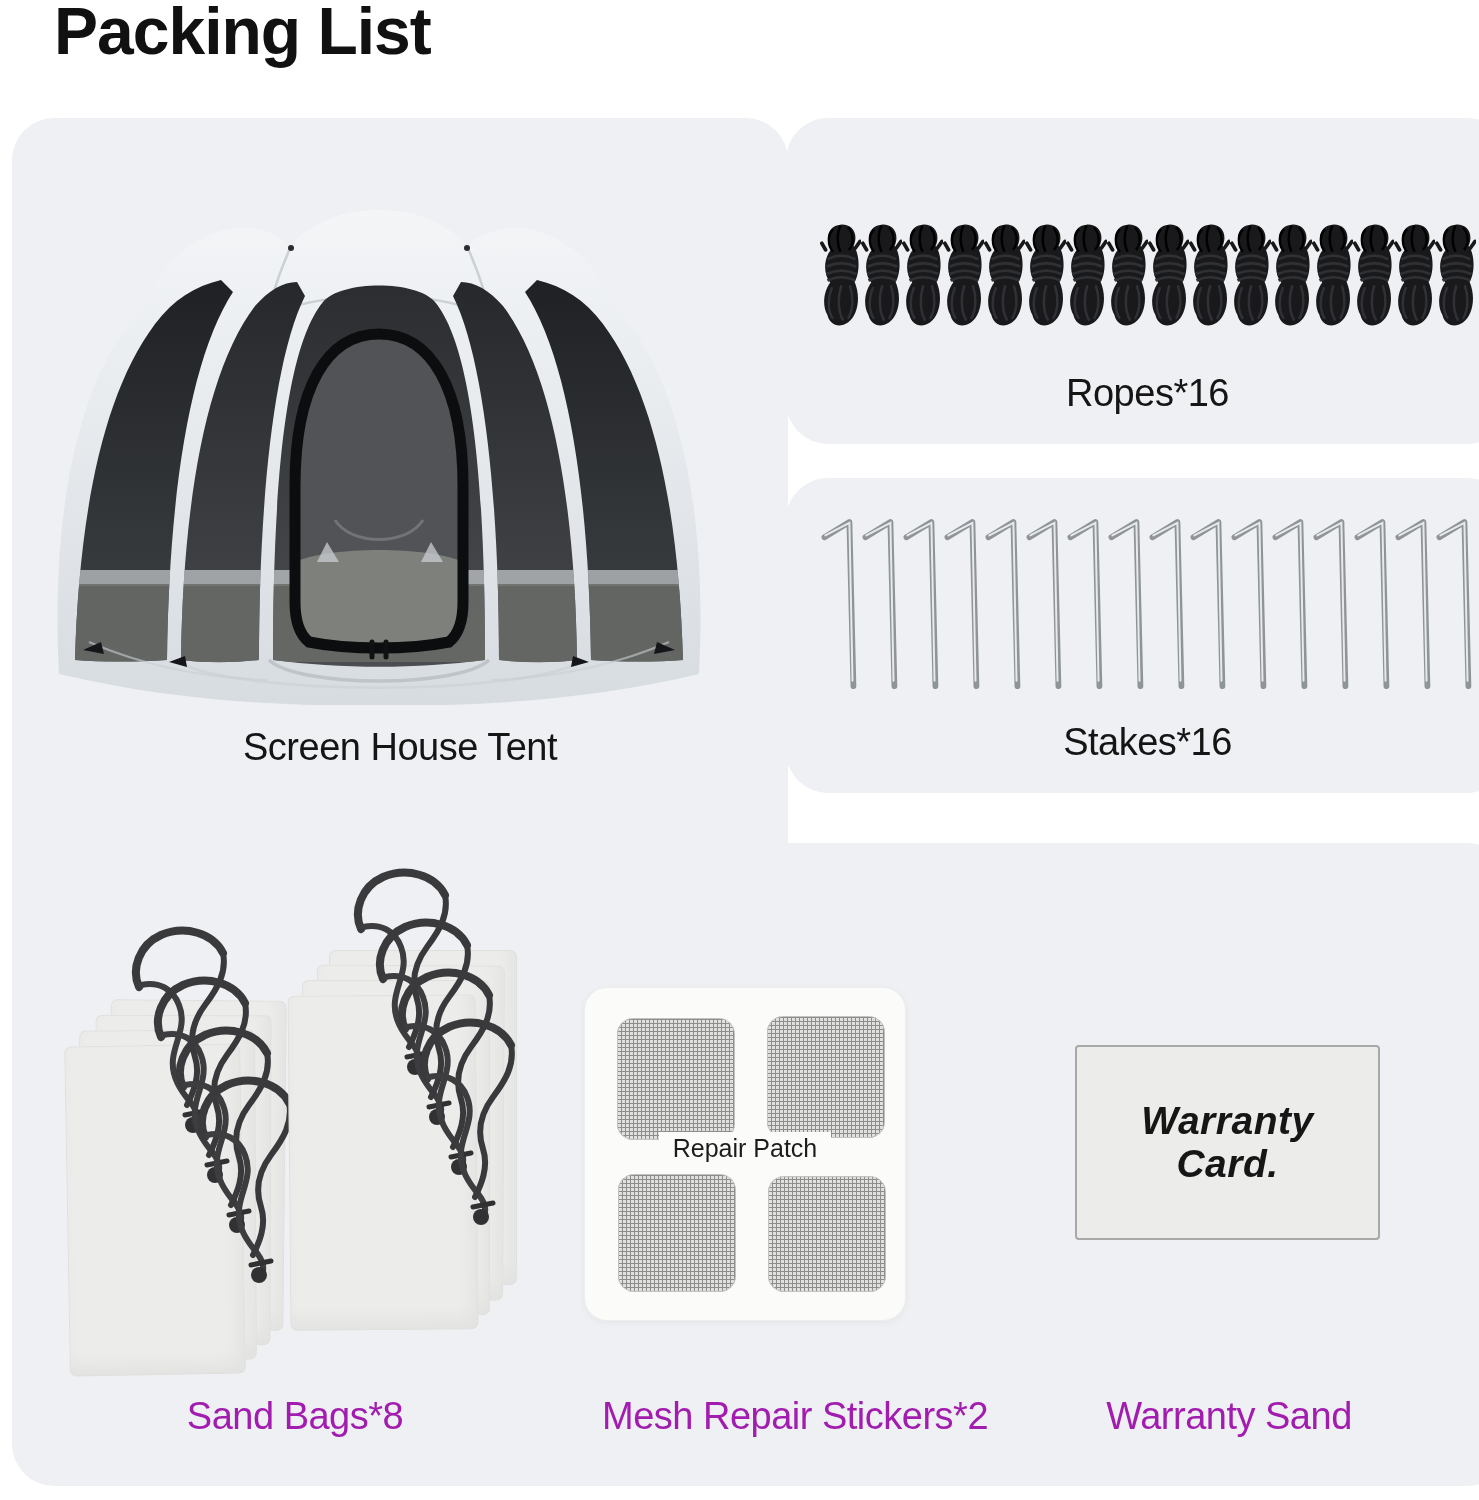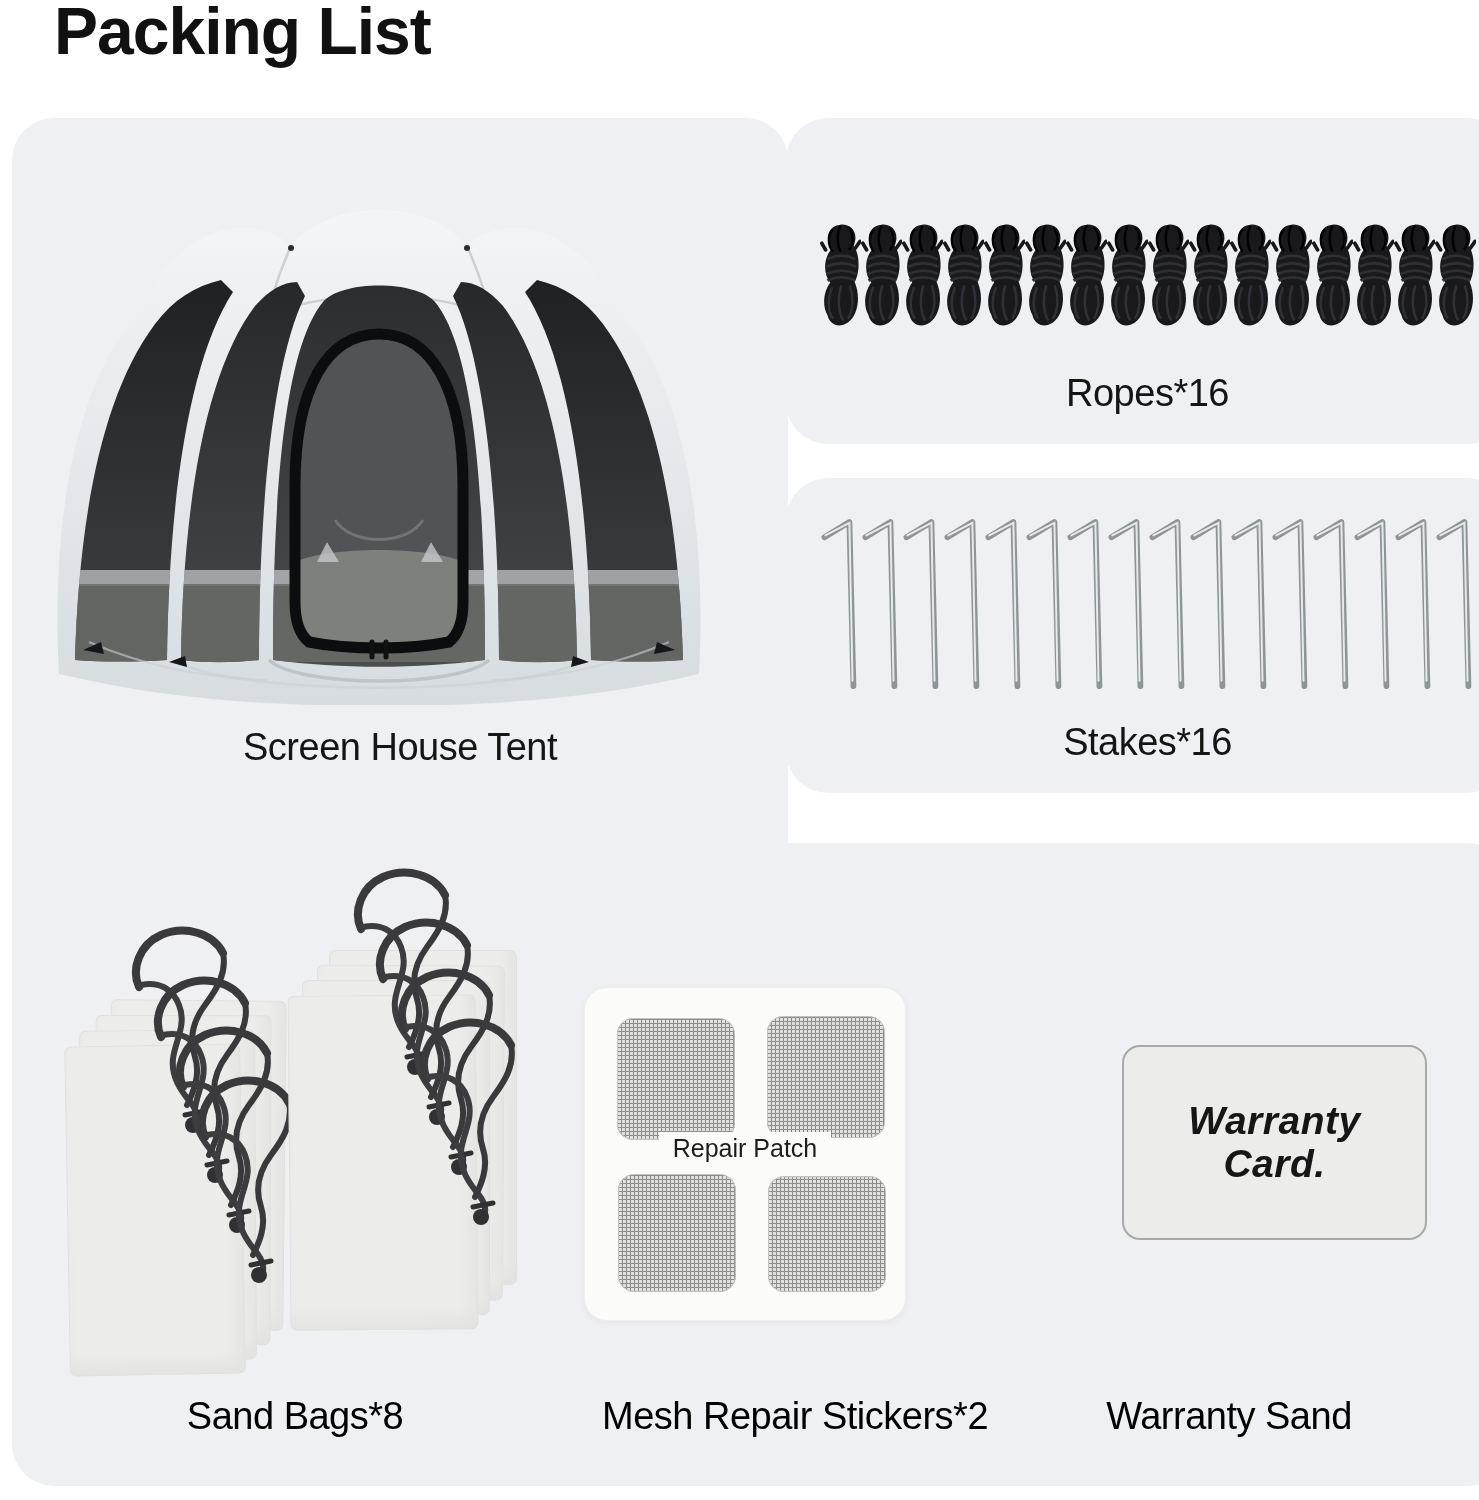--- a/index.html
+++ b/index.html
@@ -60,27 +60,27 @@
                          repeating-linear-gradient(90deg,#8d8d8b 0 1px,transparent 1px 4px);
         box-shadow:inset 0 0 0 1px #c2c2c0;}
   .mesh-tl{left:32px;top:30px;}
   .mesh-tr{left:182px;top:28px;}
   .mesh-bl{left:33px;top:186px;height:118px;}
   .mesh-br{left:183px;top:188px;height:116px;}
   .patch-strip{position:absolute;left:0;right:0;top:146px;text-align:center;font-size:25px;color:#1c1c1c;}
   .patch-strip span{background:#fbfbfa;padding:2px 14px;}
 
   .warranty-graphic{position:absolute;left:1063px;top:202px;width:305px;height:195px;background:#ececea;
-        border:2px solid #a8a8a6;border-radius:18px;box-sizing:border-box;
-        display:flex;align-items:center;justify-content:center;text-align:center;margin-left:47px;}
+        border:2px solid #a8a8a6;border-radius:4px;box-sizing:border-box;
+        display:flex;align-items:center;justify-content:center;text-align:center;}
   .warranty-text{font-style:italic;font-weight:700;font-size:39px;line-height:1.1;color:#161616;
         width:230px;letter-spacing:0.5px;}
 
   .bottom-label{position:absolute;top:552px;transform:translateX(-50%);font-size:38px;
-        letter-spacing:-0.5px;color:#000000;white-space:nowrap;}
+        letter-spacing:-0.5px;color:#a21caf;white-space:nowrap;}
   .bl-sandbags{left:283px;}
   .bl-mesh{left:783px;}
   .bl-warranty{left:1217px;}
 </style>
 </head>
 <body>
 
 <svg width="0" height="0" style="position:absolute" aria-hidden="true">
   <defs>
     <symbol id="sym-rope" viewBox="0 0 44 114">

